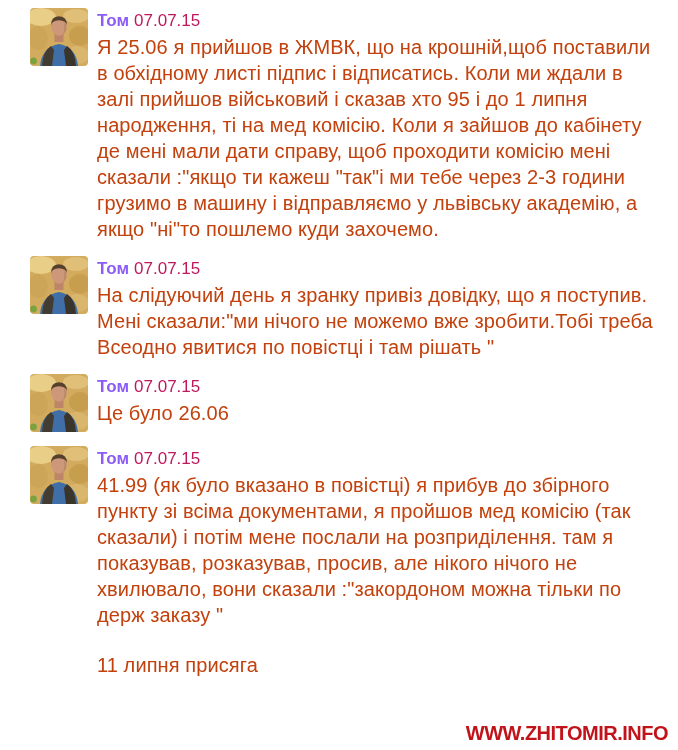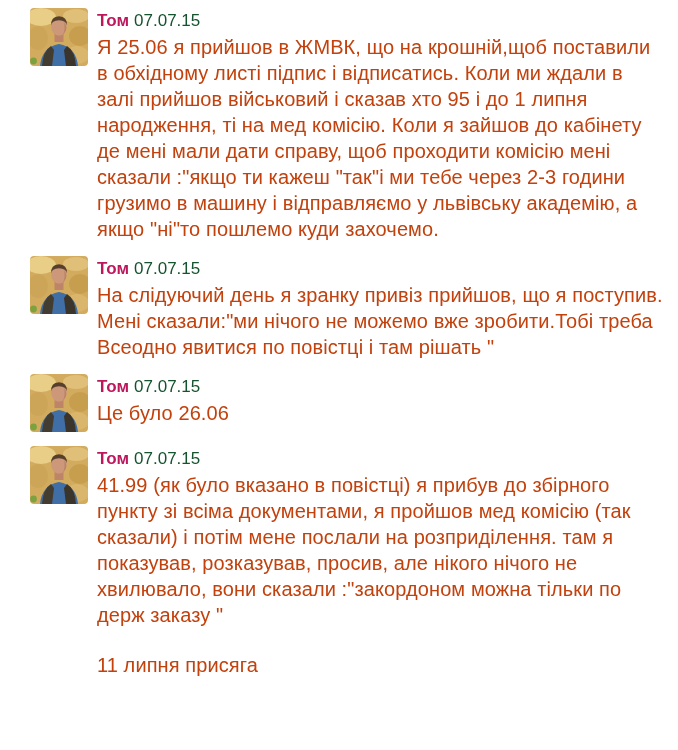--- a/index.html
+++ b/index.html
@@ -42,27 +42,27 @@
     flex: 1;
     max-width: 570px;
     min-width: 0;
   }
   .msg-header {
     font-size: 17px;
     line-height: 26px;
     white-space: nowrap;
   }
   .sender-name {
-    color: #be185d;
+    color: #8b5cf6;
     font-weight: bold;
     text-decoration: none;
     cursor: pointer;
   }
   .msg-date {
-    color: #14532d;
+    color: #be185d;
     margin-left: 5px;
     font-weight: normal;
   }
   .msg-text {
     font-size: 20px;
     line-height: 26px;
     color: #c2410c;
     letter-spacing: 0.1px;
   }
   .para { margin: 0; }
@@ -149,21 +149,21 @@
 
           <circle cx="3.5" cy="53" r="3.4" fill="#7ba23f"></circle>
         </svg>
       </span>
     </div>
     <div class="content">
       <div class="msg-header">
         <span class="sender-name">Том</span><span class="msg-date">07.07.15</span>
       </div>
       <div class="msg-text">
-            <div class="para">На слідуючий день я зранку привіз прийшов, що я поступив. Мені сказали:"ми нічого не можемо вже зробити.Тобі треба Всеодно явитися по повістці і там рішать "</div>
+            <div class="para">На слідуючий день я зранку привіз довідку, що я поступив. Мені сказали:"ми нічого не можемо вже зробити.Тобі треба Всеодно явитися по повістці і там рішать "</div>
           </div>
     </div>
   </div>
 
   <div class="message">
     <div class="avatar">
       <span>
         <svg width="58" height="58" viewBox="0 0 58 58" xmlns="http://www.w3.org/2000/svg">
 
           <rect width="58" height="58" fill="#d3ab5e"></rect>
@@ -233,13 +233,14 @@
       <div class="msg-header">
         <span class="sender-name">Том</span><span class="msg-date">07.07.15</span>
       </div>
       <div class="msg-text">
             <div class="para">41.99 (як було вказано в повістці) я прибув до збірного пункту зі всіма документами, я пройшов мед комісію (так сказали) і потім мене послали на розприділення. там я показував, розказував, просив, але нікого нічого не хвилювало, вони сказали :"закордоном можна тільки по держ заказу "</div>
             <div class="para">11 липня присяга</div>
           </div>
     </div>
   </div>
 </div>
+  <div class="watermark">WWW.ZHITOMIR.INFO</div>
 </div>
 
 </body></html>

